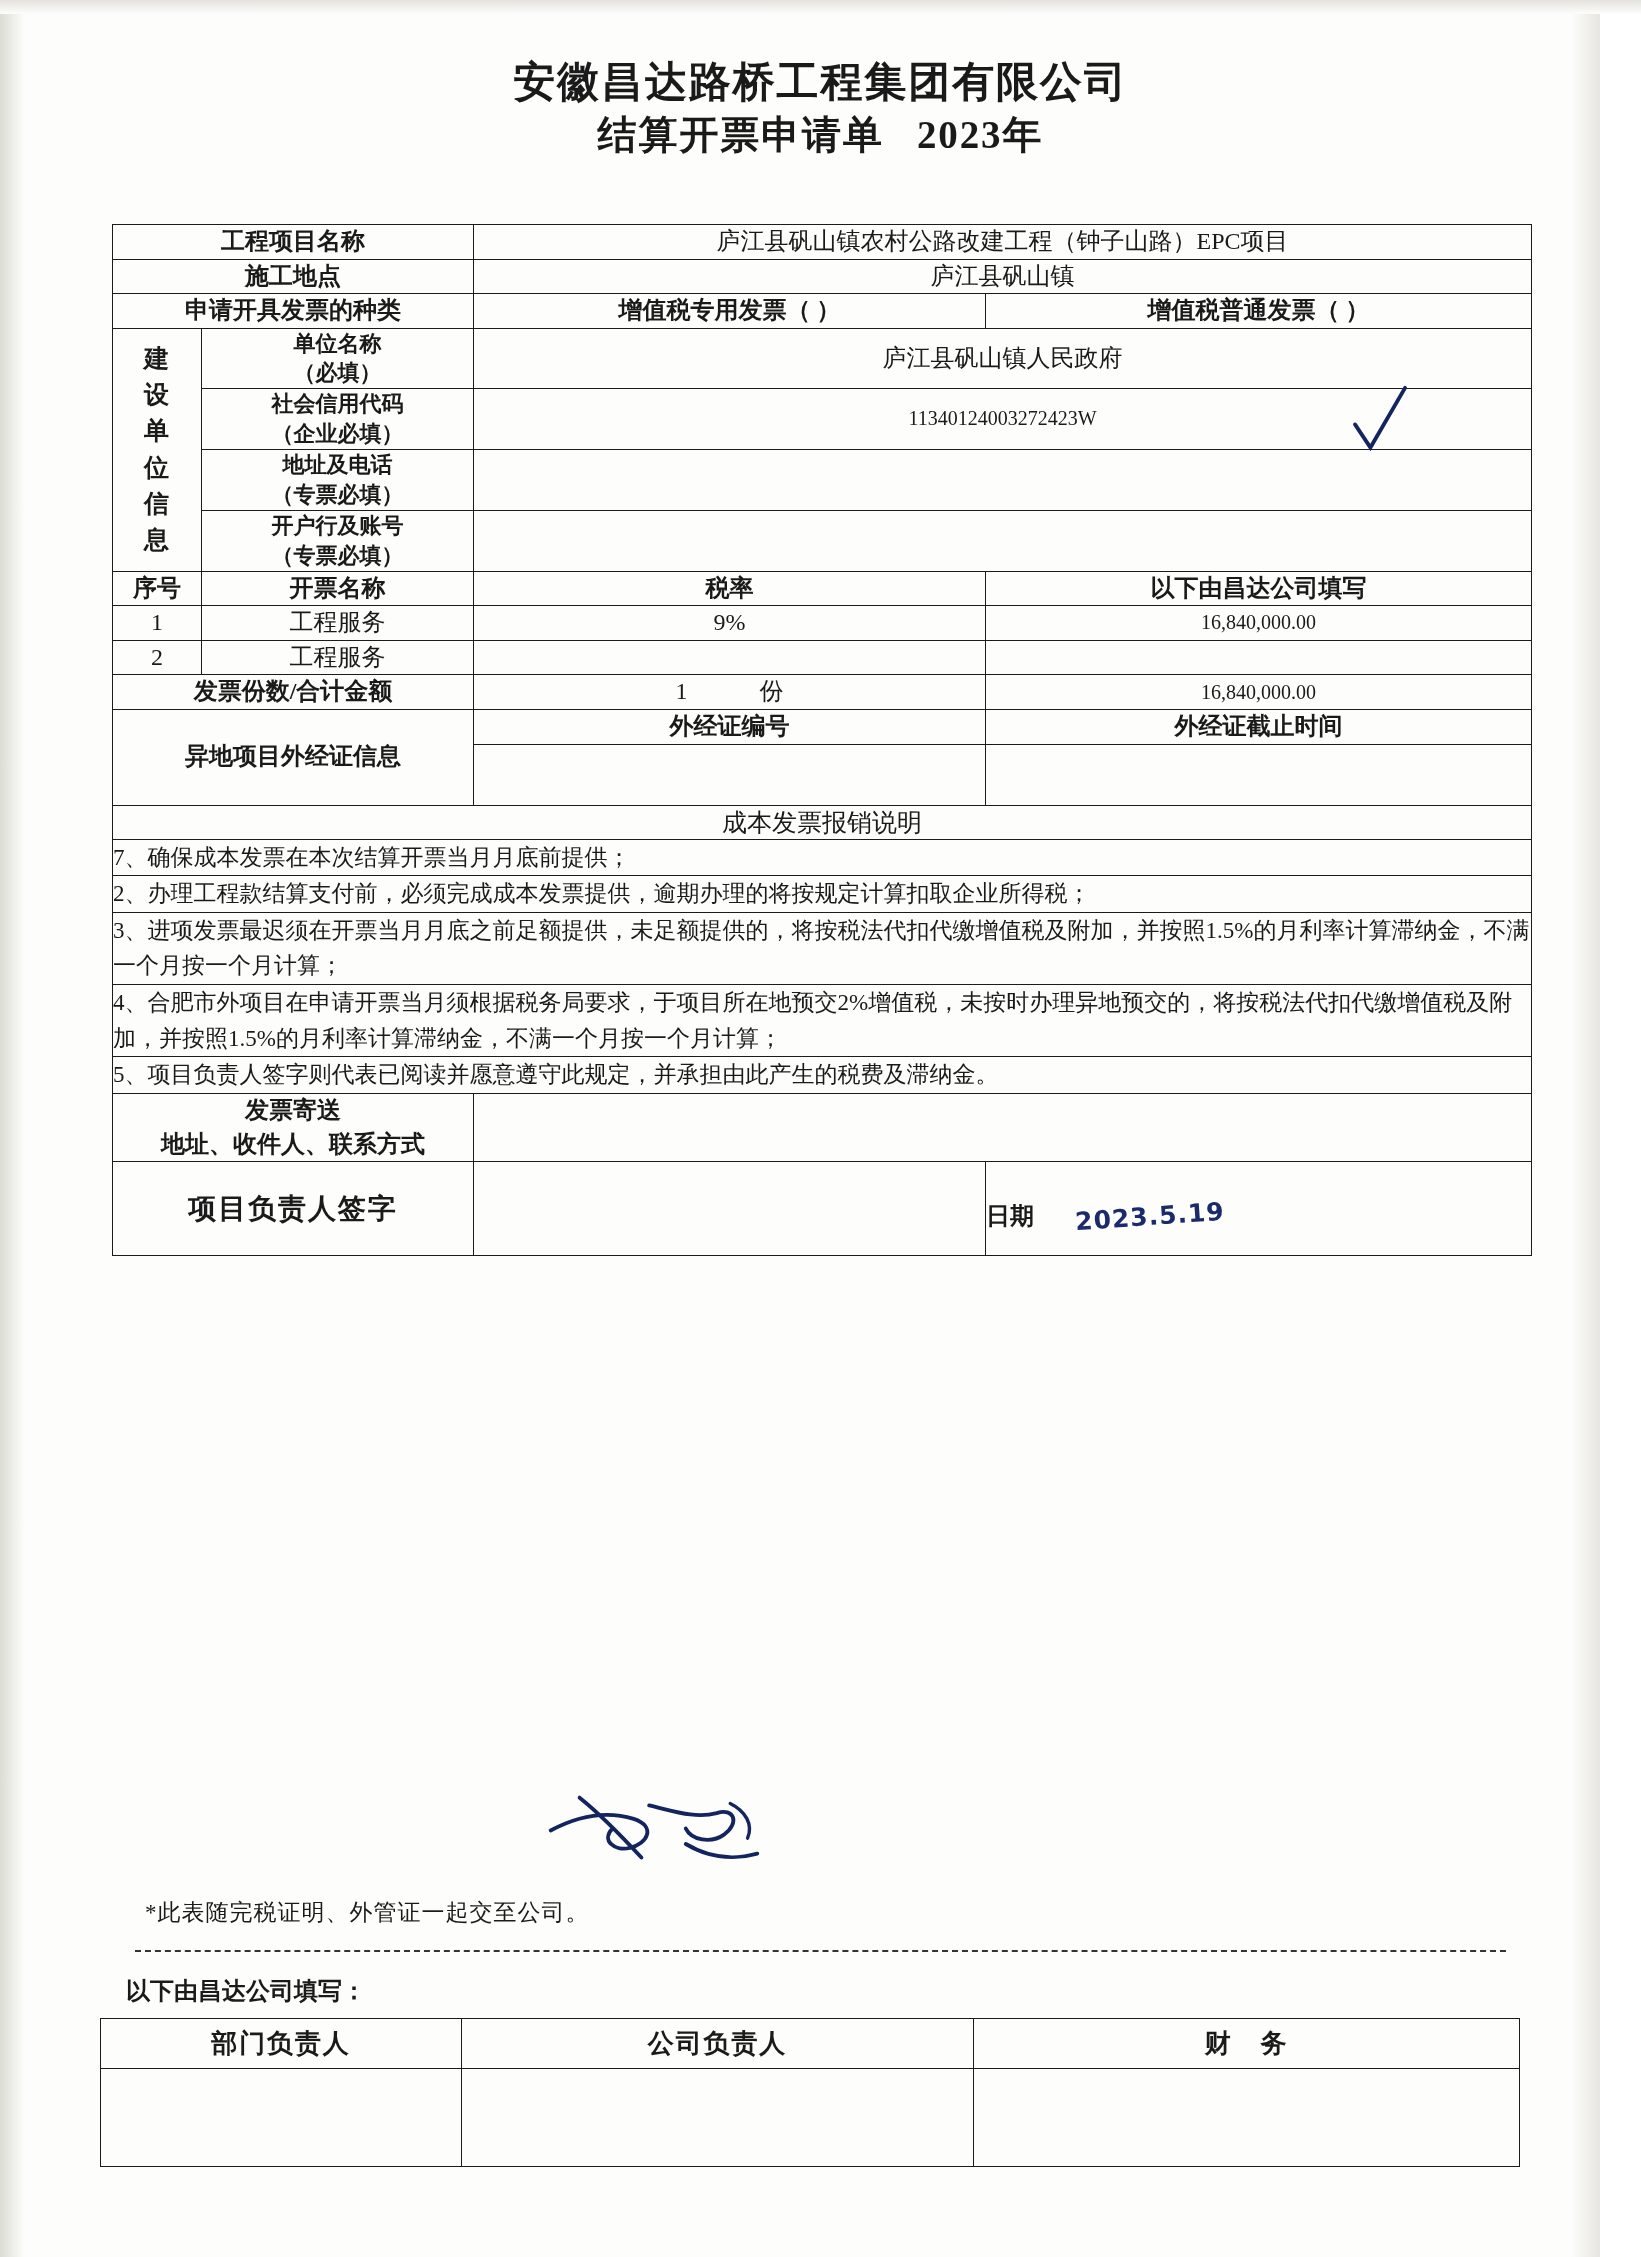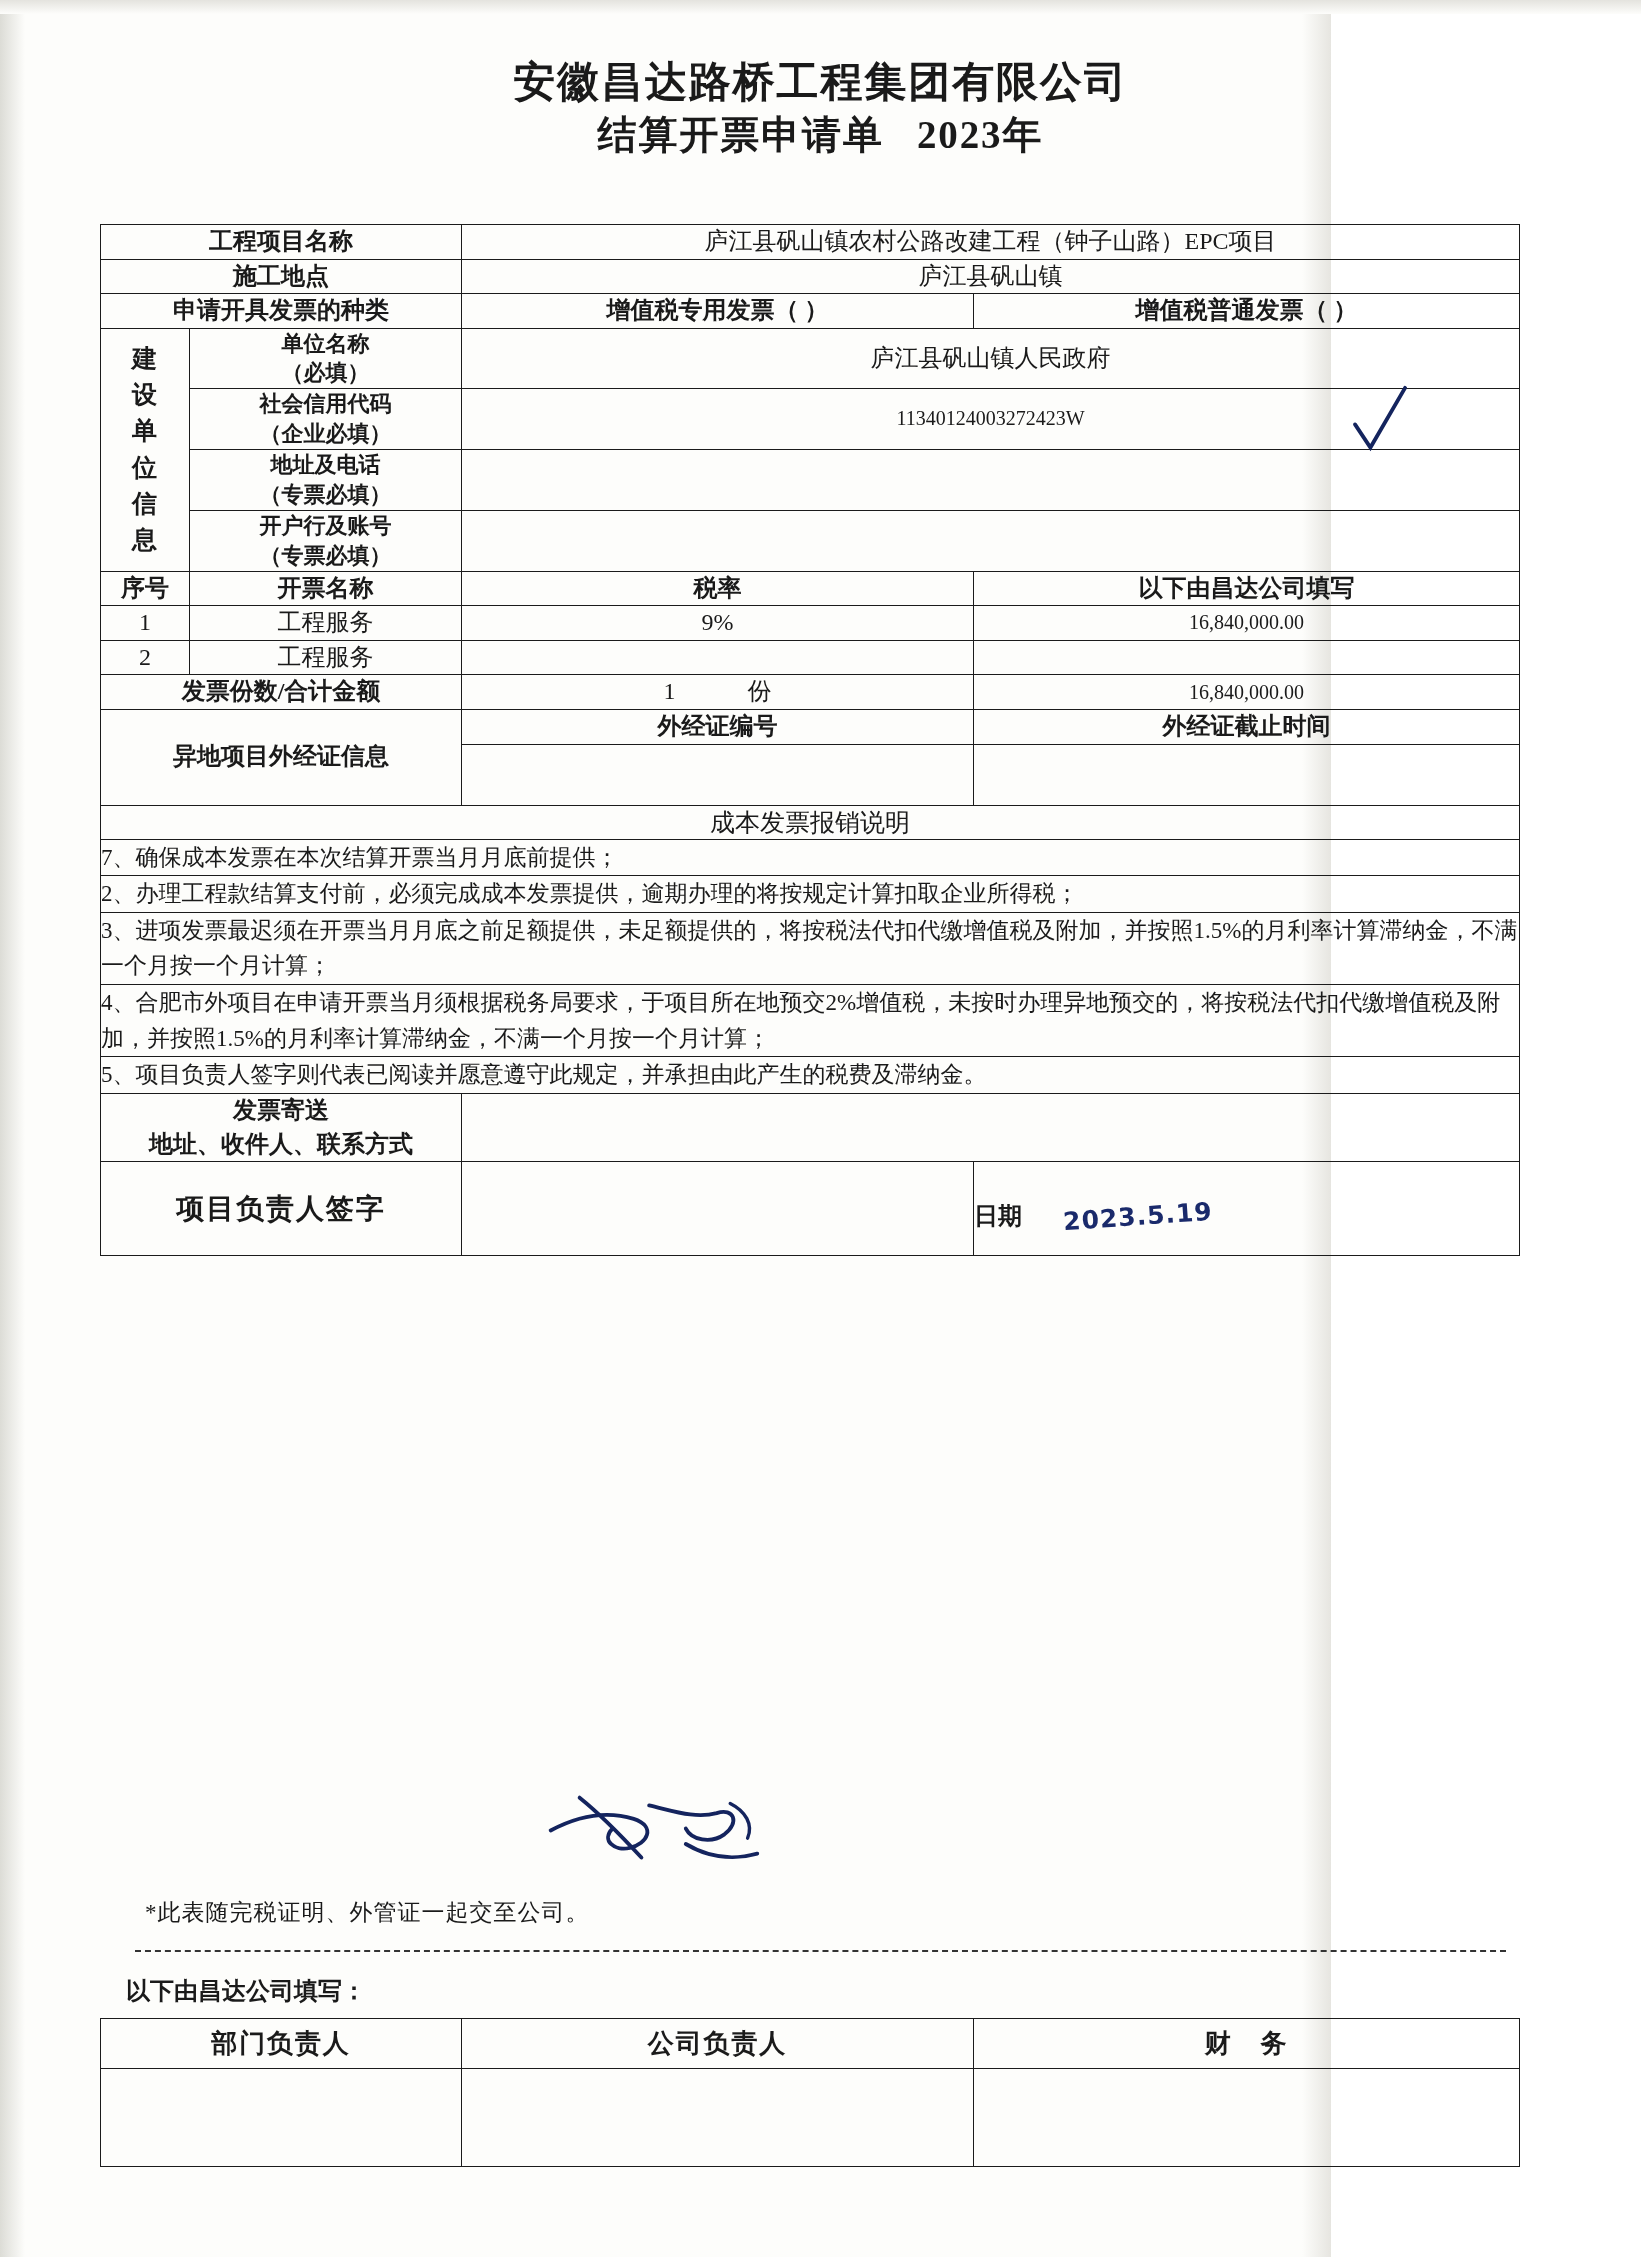--- a/index.html
+++ b/index.html
@@ -11,21 +11,21 @@
     width: 1641px;
     height: 2257px;
     font-family: "Liberation Serif", "DejaVu Serif", serif;
     color: #1a1a1a;
     position: relative;
     overflow: hidden;
   }
   .page {
     position: absolute;
     left: 0; top: 0;
-    width: 1331px;
+    width: 1600px;
     height: 2257px;
     background: #fdfdfb;
   }
   
   .scan-edge-left {
     position: absolute; left: 0; top: 0; width: 25px; height: 2257px;
     background: linear-gradient(to right, #dcdcd6, #fdfdfb);
   }
   .scan-edge-right {
     position: absolute; right: 0; top: 0; width: 29px; height: 2257px;
@@ -54,21 +54,21 @@
     letter-spacing: 1.9px;
     line-height: 1.35;
   }
   .title-year {
     display: inline-block;
     margin-left: 33px;
   }
 
   table.main {
     position: absolute;
-    left: 100px;
+    left: 112px;
     top: 224px;
     width: 1419px;
     border-collapse: collapse;
     table-layout: fixed;
   }
   table.main td {
     border: 1.9px solid #1b1b1b;
     padding: 0;
     vertical-align: middle;
   }

